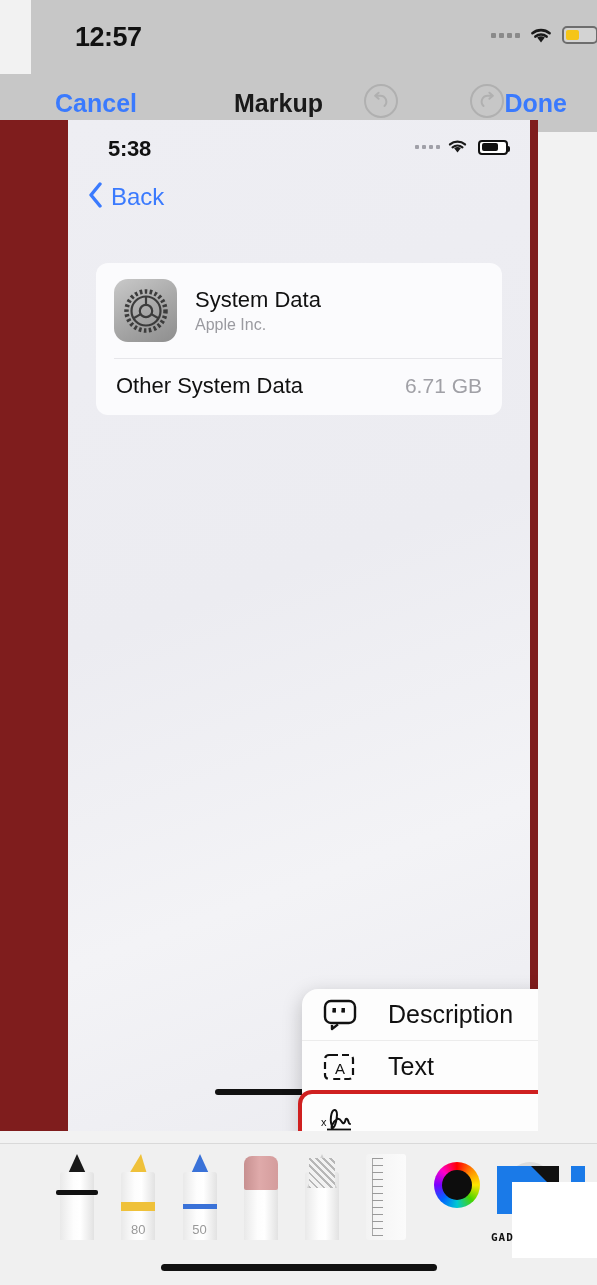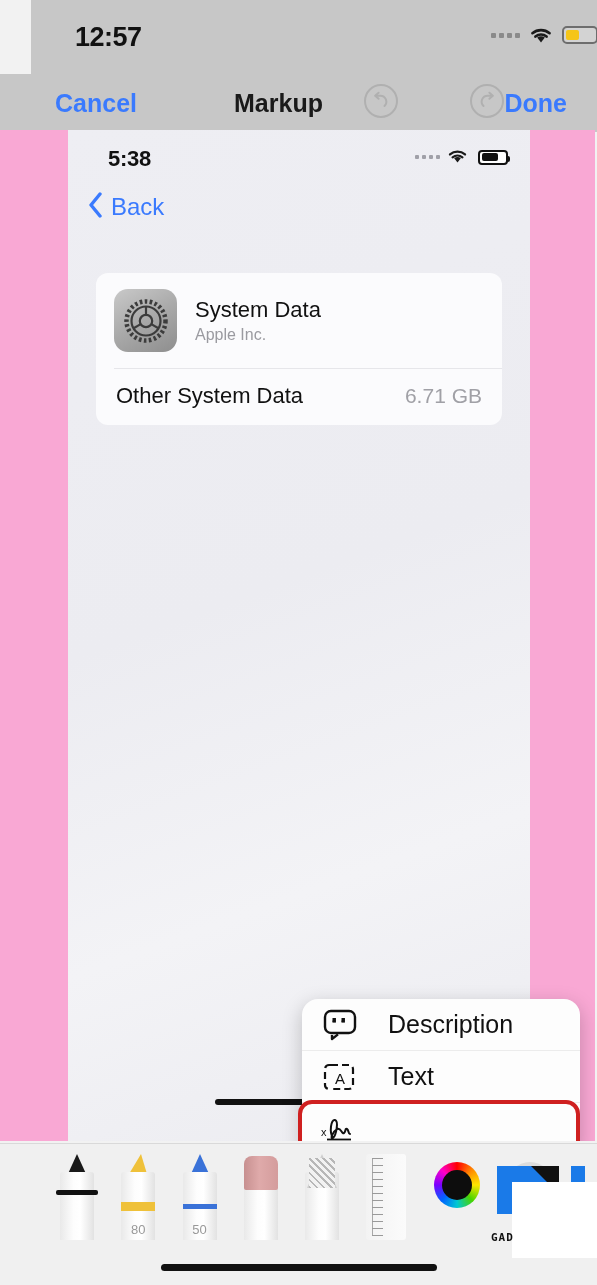--- a/index.html
+++ b/index.html
@@ -53,22 +53,22 @@
     margin-left:-40px;
   }
   .mk-done{
     position:absolute; right:30px; font-size:25px; color:#3a7afe; font-weight:700;
   }
   .mk-undo{ position:absolute; left:362px; top:50%; transform:translateY(-50%); }
   .mk-redo{ position:absolute; left:468px; top:50%; transform:translateY(-50%); }
 
   
   .canvas{
-    position:absolute; left:0; top:130px; width:595px; height:1011px;
-    background:#f9a8d4; overflow:hidden;
+    position:absolute; left:0; top:120px; width:538px; height:1011px;
+    background:#7f1d1d; overflow:hidden;
   }
   .shot{
     position:absolute; left:68px; top:0; width:462px; height:1011px;
     background:linear-gradient(160deg,#eeeef3 0%,#ececf1 45%,#f3f3f6 72%,#ebebf0 100%);
     overflow:hidden;
   }
   .shot-status{
     position:absolute; left:0; top:0; width:462px; height:52px;
   }
   .shot-clock{

